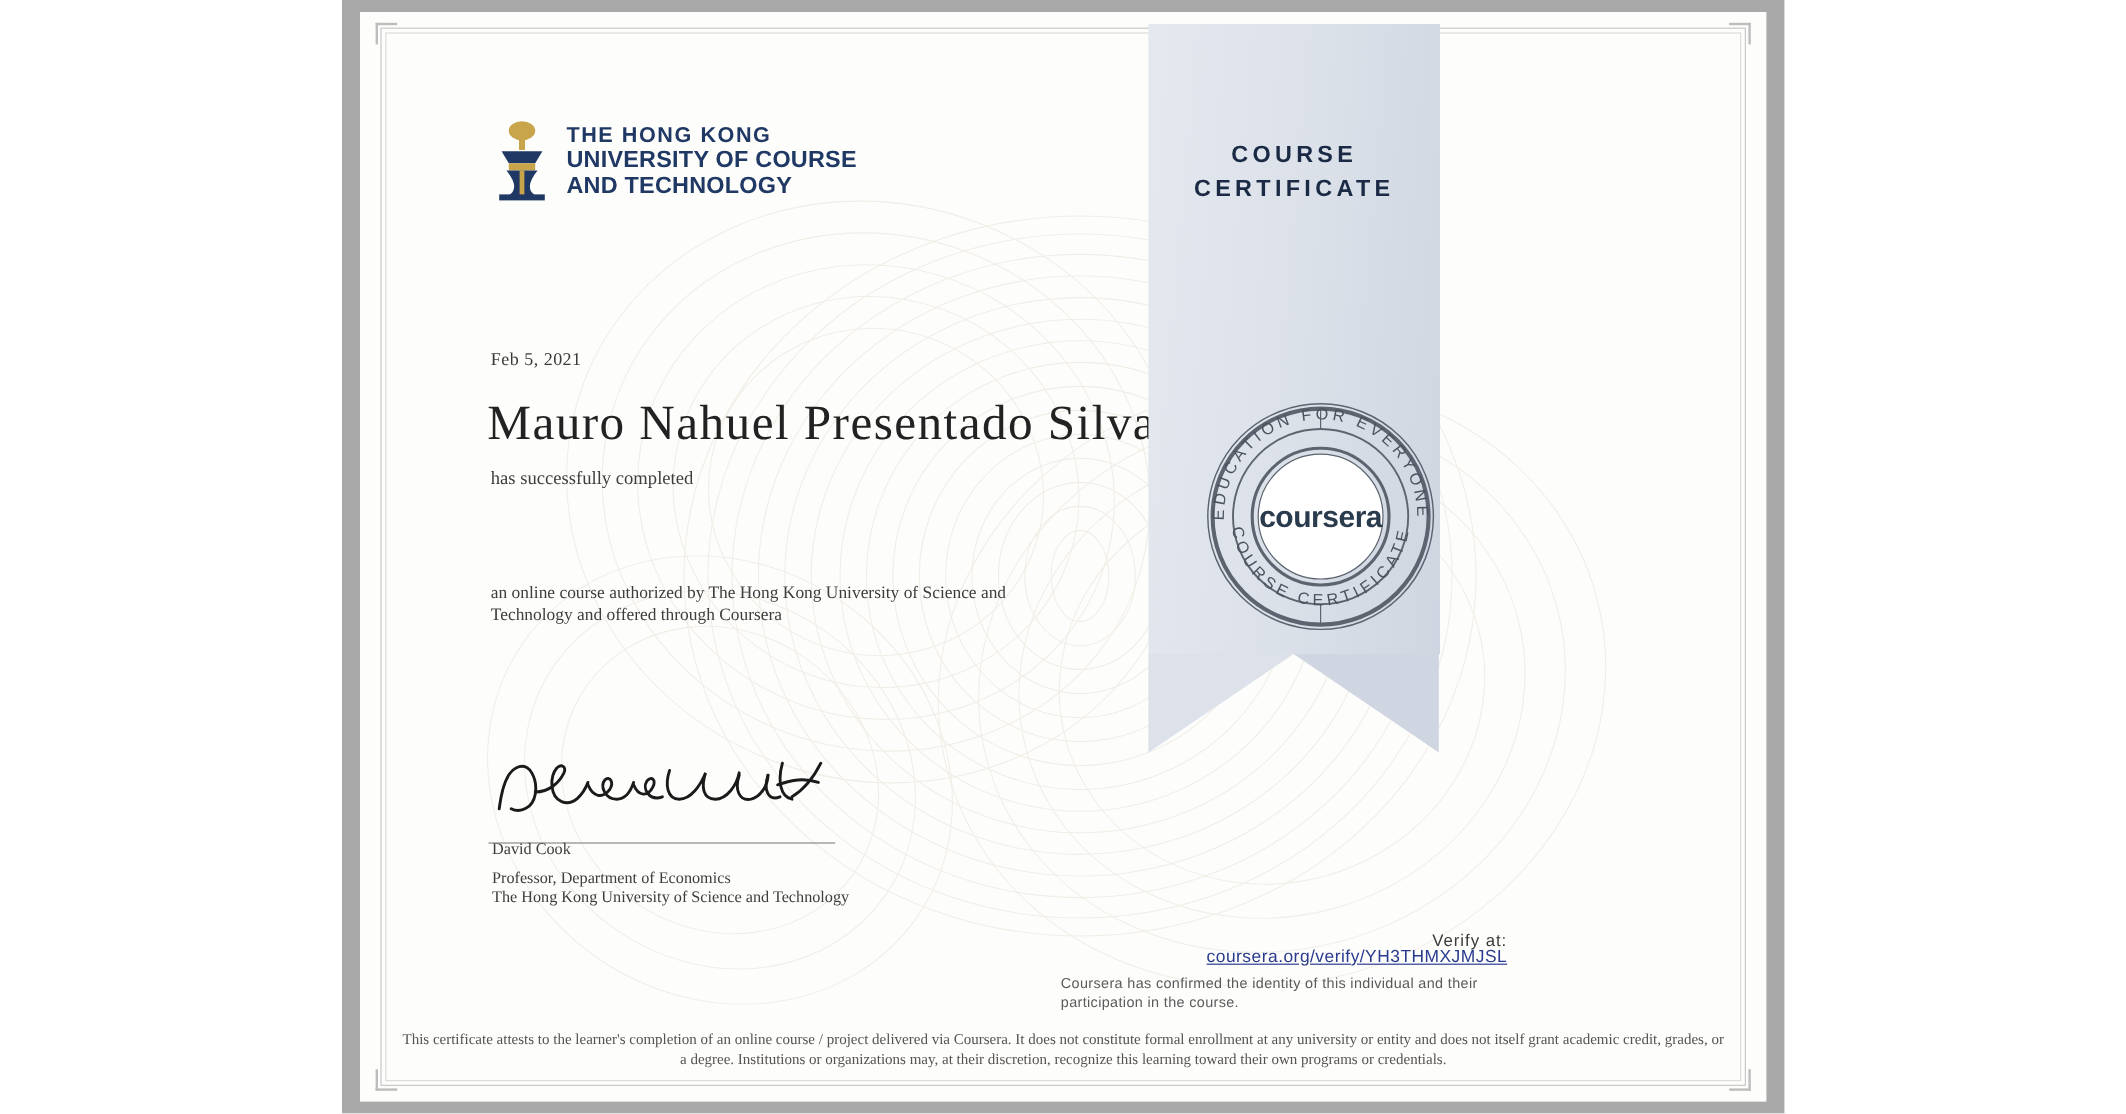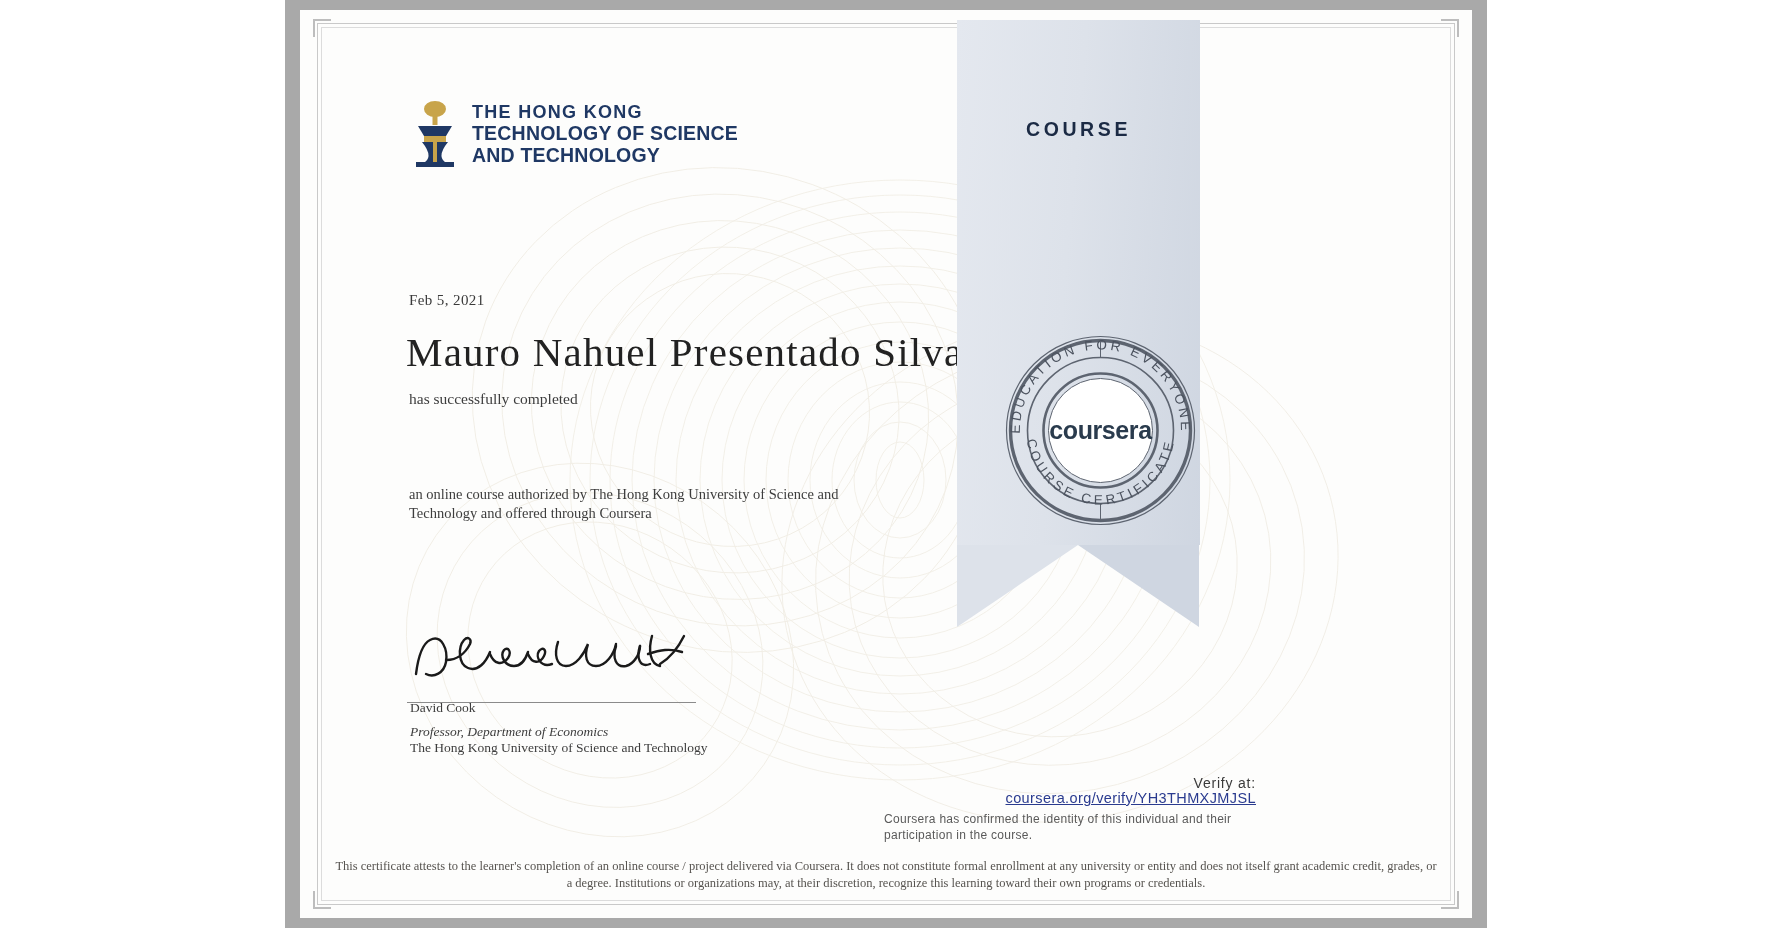--- a/index.html
+++ b/index.html
@@ -172,21 +172,20 @@
     color: #3d3d3d;
     line-height: 15.5px;
   }
   .sig-title {
     position: absolute;
     left: 110px;
     top: 714px;
     font-size: 13.5px;
     color: #3d3d3d;
     line-height: 15.5px;
-    font-style: italic;
   }
   .sig-org {
     position: absolute;
     left: 110px;
     top: 730px;
     font-size: 13.5px;
     color: #3d3d3d;
     line-height: 15.5px;
   }
 
@@ -341,21 +340,21 @@
           <rect x="20.5" y="15" width="5" height="10" fill="#c8a44a"></rect>
           <path d="M6 26 h34 l-6 10 h-22 z" fill="#1f3864"></path>
           <path d="M12 36 h22 v6 h-22 z" fill="#c8a44a"></path>
           <path d="M10 42 q13 16 0 22 h26 q-13 -6 0 -22 z" fill="#1f3864"></path>
           <rect x="4" y="62" width="38" height="5" fill="#1f3864"></rect>
           <rect x="21" y="42" width="4" height="20" fill="#c8a44a"></rect>
         </svg>
       </div>
       <div class="logo-text">
         <div class="l1">THE HONG KONG</div>
-        <div>TECHNOLOGY OF SCIENCE</div>
+        <div>UNIVERSITY OF COURSE</div>
         <div>AND TECHNOLOGY</div>
       </div>
     </div>
 
     <div class="date">Feb 5, 2021</div>
     <div class="recipient">Mauro Nahuel Presentado Silva</div>
     <div class="completed">has successfully completed</div>
     <div class="authorized">an online course authorized by The Hong Kong University of Science and Technology and offered through Coursera</div>
 
     <div class="signature">
@@ -377,20 +376,21 @@
     <div class="sig-line"></div>
     <div class="sig-name">David Cook</div>
     <div class="sig-title">Professor, Department of Economics</div>
     <div class="sig-org">The Hong Kong University of Science and Technology</div>
 
     <div class="ribbon">
       <div class="ribbon-body"></div>
       <div class="ribbon-tail"></div>
       <div class="ribbon-title">
         <div>COURSE</div>
+        <div>CERTIFICATE</div>
       </div>
     </div>
 
     <div class="seal">
       <svg width="205" height="205" viewBox="0 0 205 205">
         <defs>
           <path id="arcTop" d="M 22,102 A 80,80 0 0 1 183,102"></path>
           <path id="arcBottom" d="M 28,102 A 74,74 0 0 0 177,102"></path>
         </defs>
         <circle cx="102.5" cy="102.5" r="94" fill="none" stroke="#5d6470" stroke-width="1.2"></circle>

